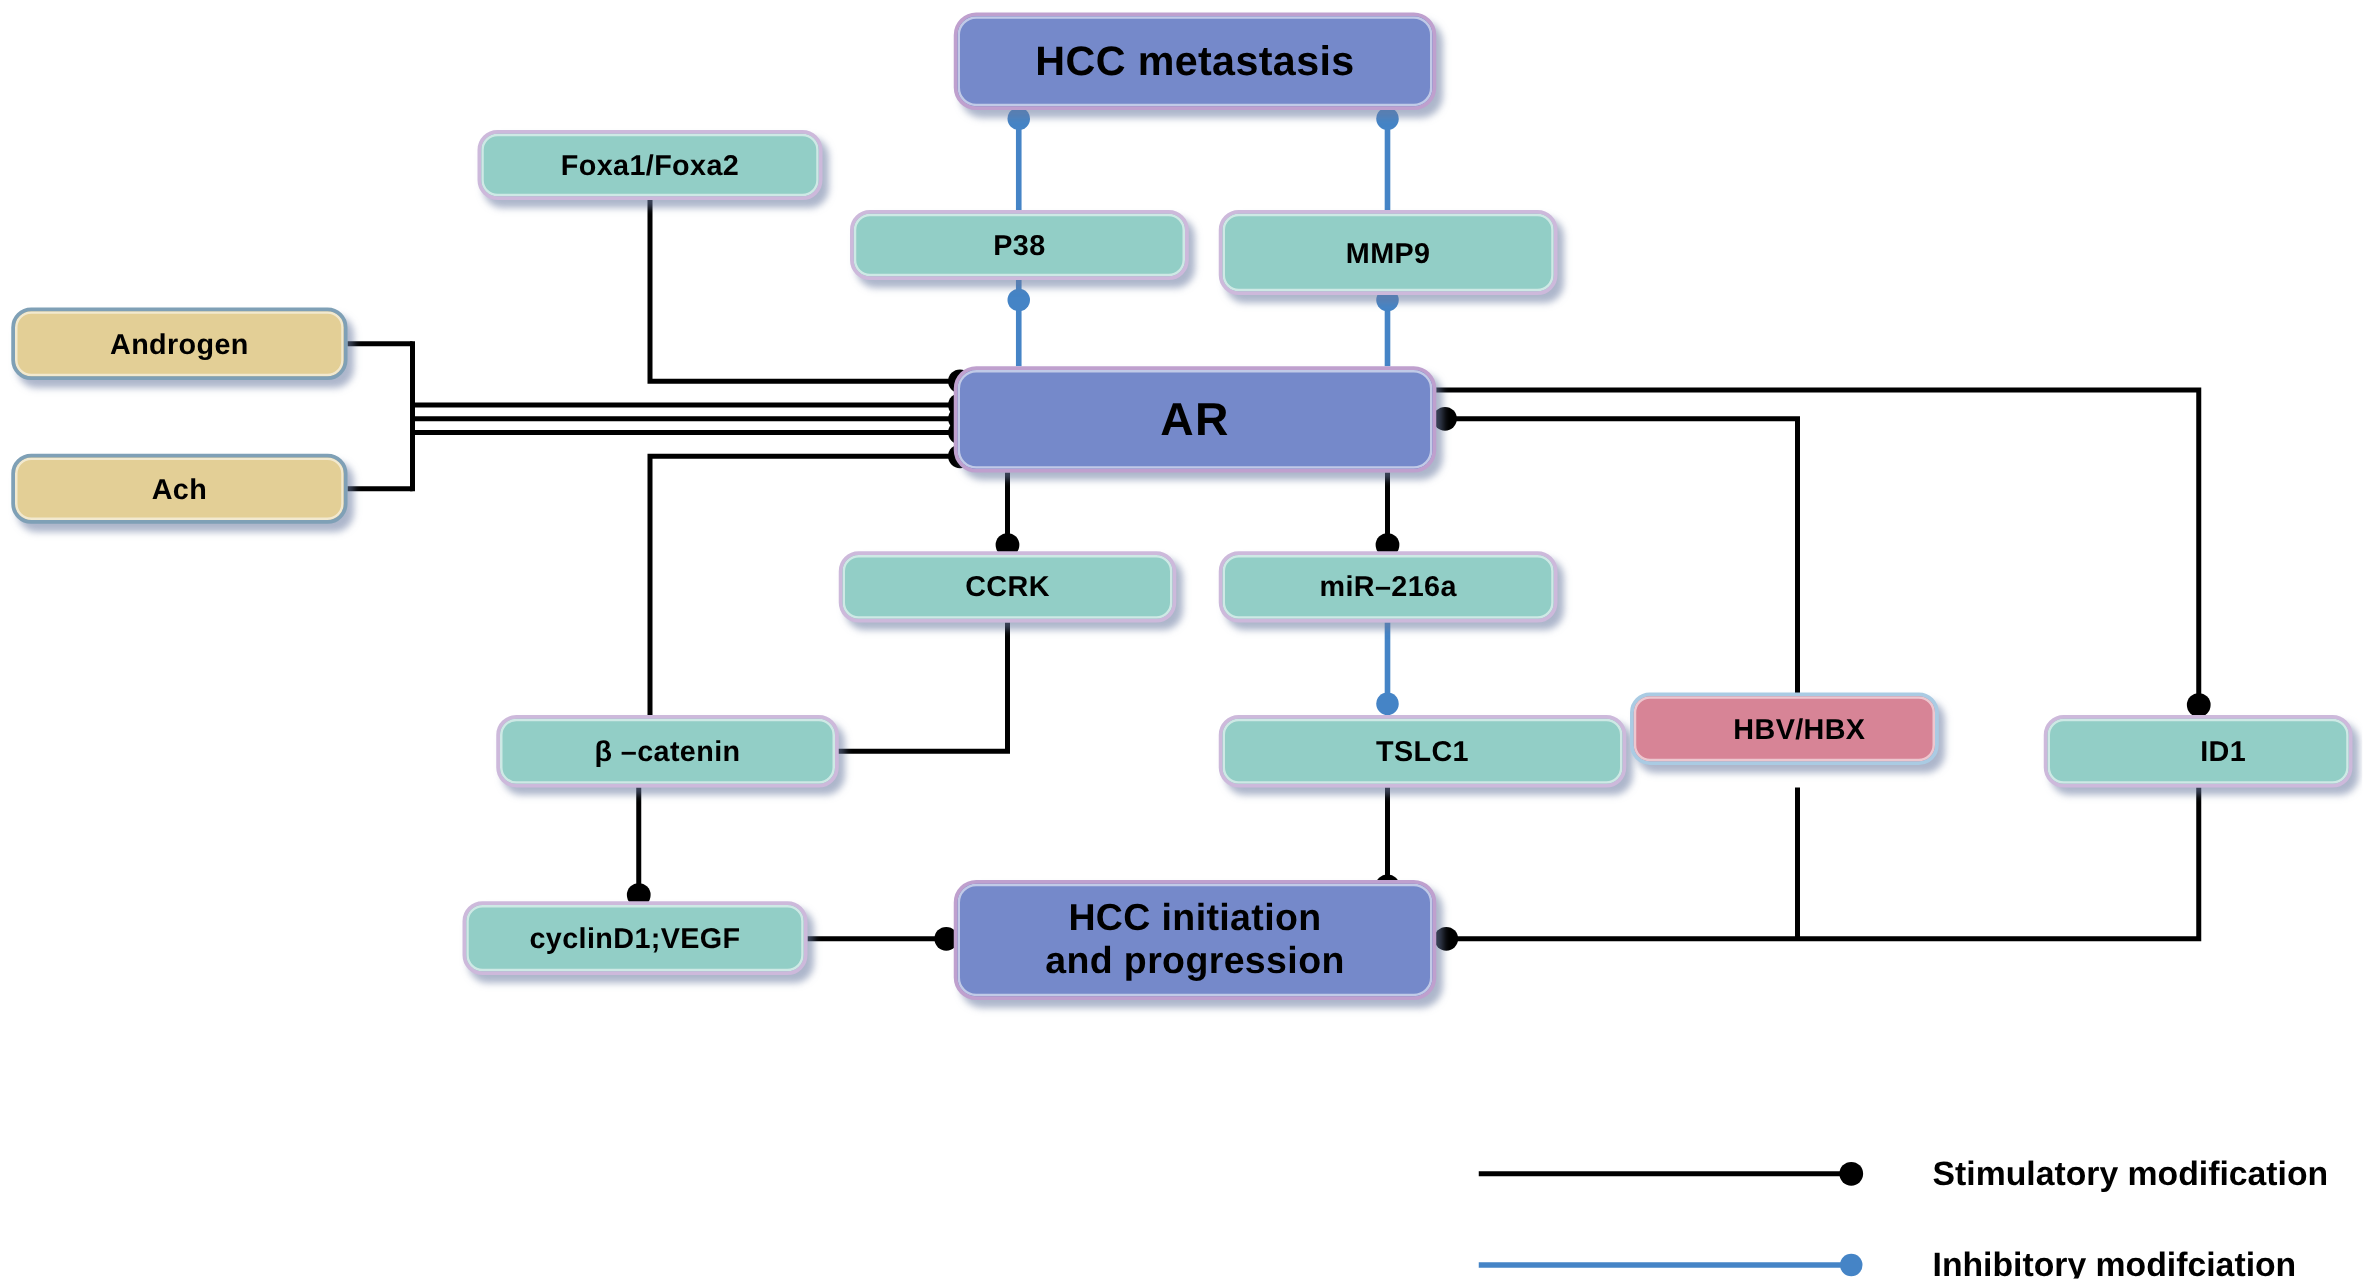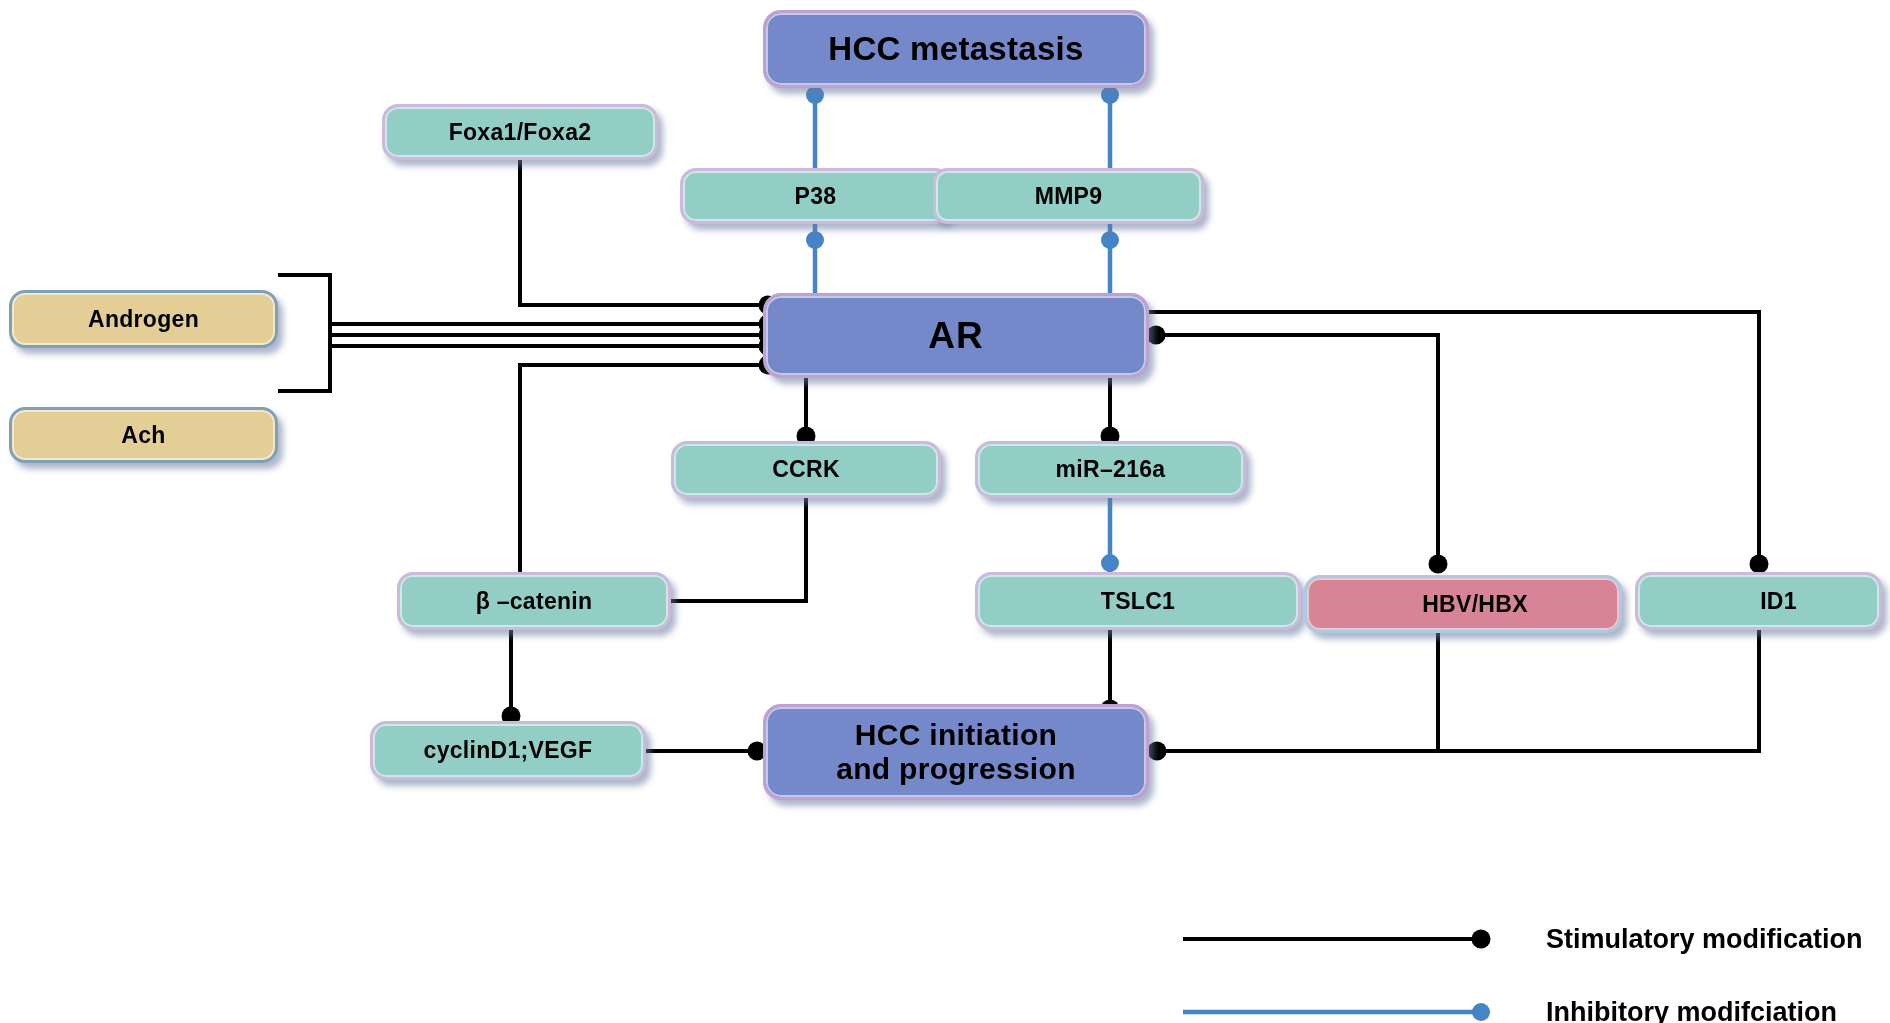--- a/index.html
+++ b/index.html
@@ -14,21 +14,21 @@
     display:flex;align-items:center;justify-content:center;flex-direction:column;
     border-radius:16px;
     font-weight:bold;color:#000;text-align:center;
     font-size:23px;letter-spacing:.3px;
     box-shadow:5px 6px 6px rgba(105,122,160,.55), inset 0 0 0 2px rgba(255,255,255,.55);
     border:3px solid;
     box-sizing:border-box;
   }
   .node.teal{background:var(--teal-fill,#92cec6);border-color:var(--lavender-border,#cdb9db);}
   .node.blue{background:var(--blue-fill,#7589ca);border-color:var(--purple-border,#bfa0ce);border-radius:18px;}
-  .node.tan{background:var(--tan-fill,#e3cf96);border-color:var(--steel-border,#7fa0b6);margin-top:44px;}
+  .node.tan{background:var(--tan-fill,#e3cf96);border-color:var(--steel-border,#7fa0b6);}
   .node.pink{background:var(--pink-fill,#d78496);border-color:var(--lightblue-border,#aacbe3);}
   .node.title-lg{font-size:33px;}
   .node.ar-lg{font-size:37px;letter-spacing:1px;}
   .node.init-lg{font-size:30px;line-height:1.15;}
   .legend-text{
     position:absolute;height:42px;display:flex;align-items:center;
     font-weight:bold;font-size:27px;color:#000;white-space:nowrap;
   }
 </style>
 </head>
@@ -96,21 +96,21 @@
   </div>
 
   <div class="node teal" style="left:382px;top:104px;width:276px;height:56px;">
     <span>Foxa1/Foxa2</span>
   </div>
 
   <div class="node teal" style="left:680px;top:168px;width:271px;height:56px;">
     <span>P38</span>
   </div>
 
-  <div class="node teal" style="left:933px;top:168px;width:271px;height:56px;border-radius:14px;">
+  <div class="node teal" style="left:975px;top:168px;width:271px;height:68px;">
     <span>MMP9</span>
   </div>
 
   <div class="node tan" style="left:9px;top:246px;width:269px;height:58px;">
     <span>Androgen</span>
   </div>
 
   <div class="node tan" style="left:9px;top:363px;width:269px;height:56px;">
     <span>Ach</span>
   </div>
@@ -128,21 +128,21 @@
   </div>
 
   <div class="node teal" style="left:376px;top:572px;width:274px;height:58px;margin-left:21px;">
     <span>β –catenin</span>
   </div>
 
   <div class="node teal" style="left:975px;top:572px;width:326px;height:58px;">
     <span>TSLC1</span>
   </div>
 
-  <div class="node pink" style="left:1304px;top:575px;width:318px;height:58px;padding-left:24px;">
+  <div class="node pink" style="left:1304px;top:554px;width:247px;height:58px;padding-left:24px;">
     <span>HBV/HBX</span>
   </div>
 
   <div class="node teal" style="left:1635px;top:572px;width:247px;height:58px;padding-left:40px;">
     <span>ID1</span>
   </div>
 
   <div class="node teal" style="left:370px;top:721px;width:276px;height:59px;">
     <span>cyclinD1;VEGF</span>
   </div>

